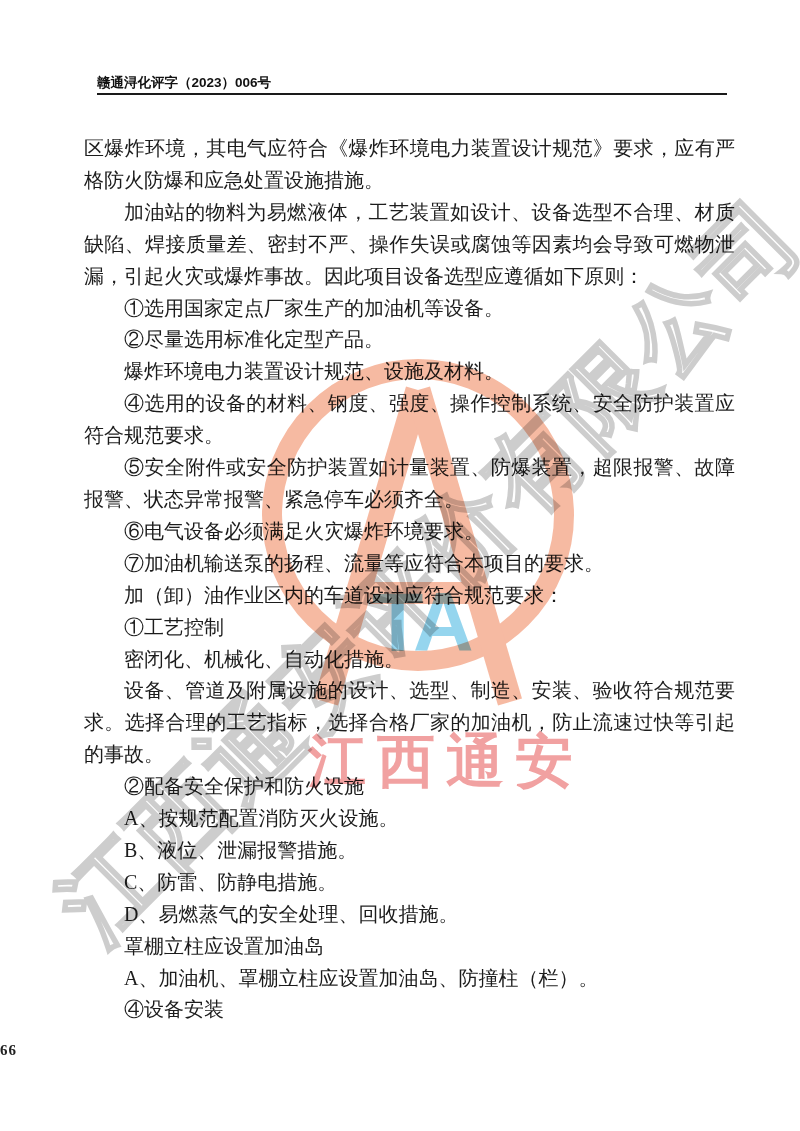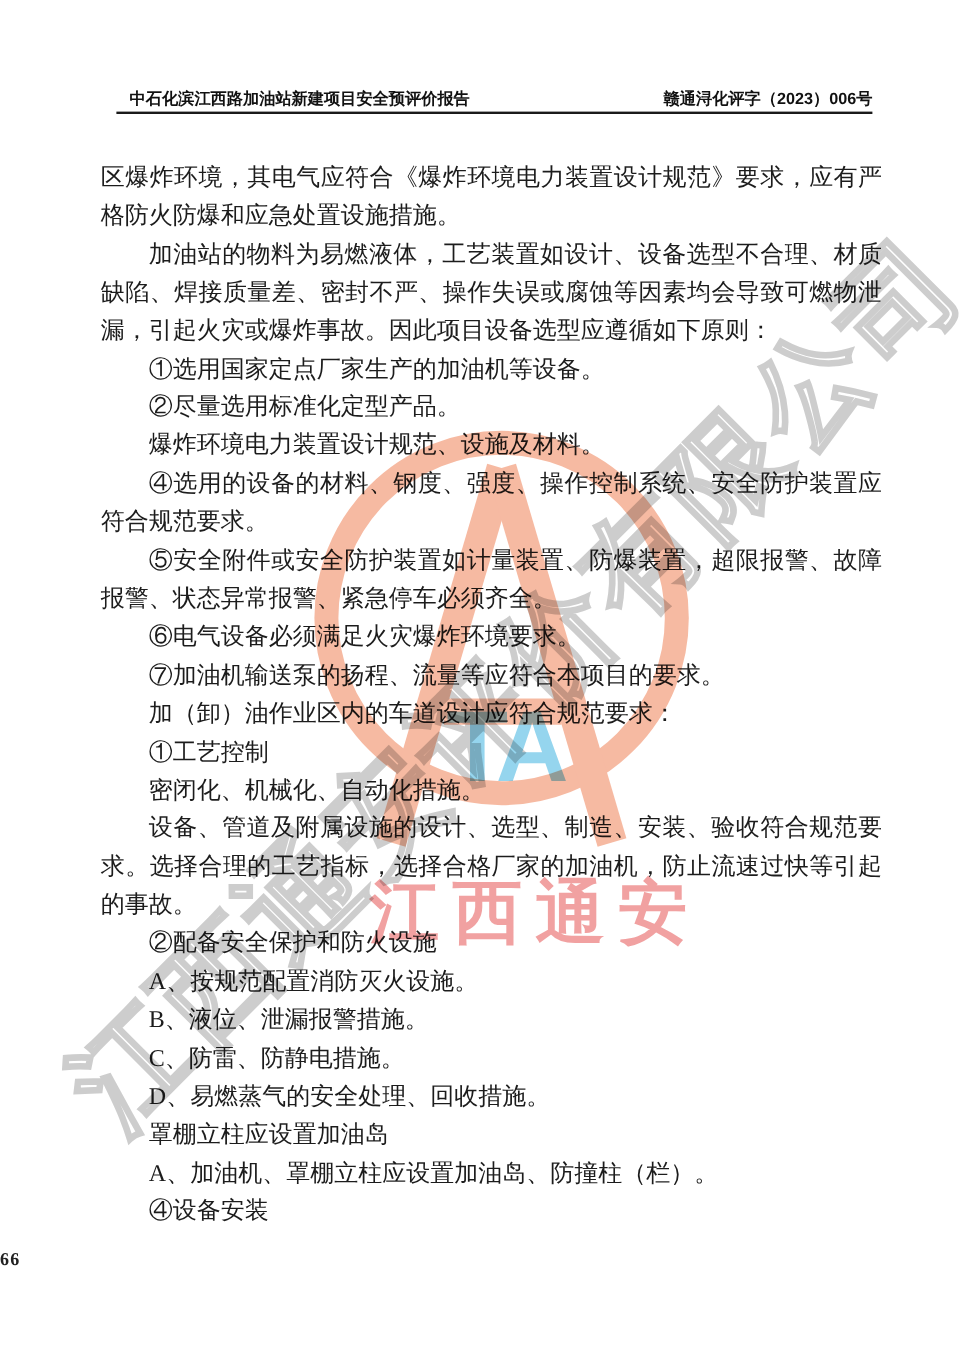--- a/index.html
+++ b/index.html
@@ -65,21 +65,20 @@
     font-weight:bold;font-size:58px;line-height:70px;letter-spacing:11px;
     color:rgba(228,74,74,0.52);white-space:nowrap;z-index:5;
   }
 </style>
 </head>
 <body>
 
 <div class="page">
 
   <div class="header">
-    <span class="hl">中石化滨江西路加油站新建项目安全预评价报告</span>
     <span class="hr">赣通浔化评字（2023）006号</span>
   </div>
   <div class="header-rule"></div>
 
   <main class="body">
       <p class="">区爆炸环境，其电气应符合《爆炸环境电力装置设计规范》要求，应有严格防火防爆和应急处置设施措施。</p>
       <p class="indent">加油站的物料为易燃液体，工艺装置如设计、设备选型不合理、材质缺陷、焊接质量差、密封不严、操作失误或腐蚀等因素均会导致可燃物泄漏，引起火灾或爆炸事故。因此项目设备选型应遵循如下原则：</p>
       <p class="indent">①选用国家定点厂家生产的加油机等设备。</p>
       <p class="indent">②尽量选用标准化定型产品。</p>
       <p class="indent">爆炸环境电力装置设计规范、设施及材料。</p>

